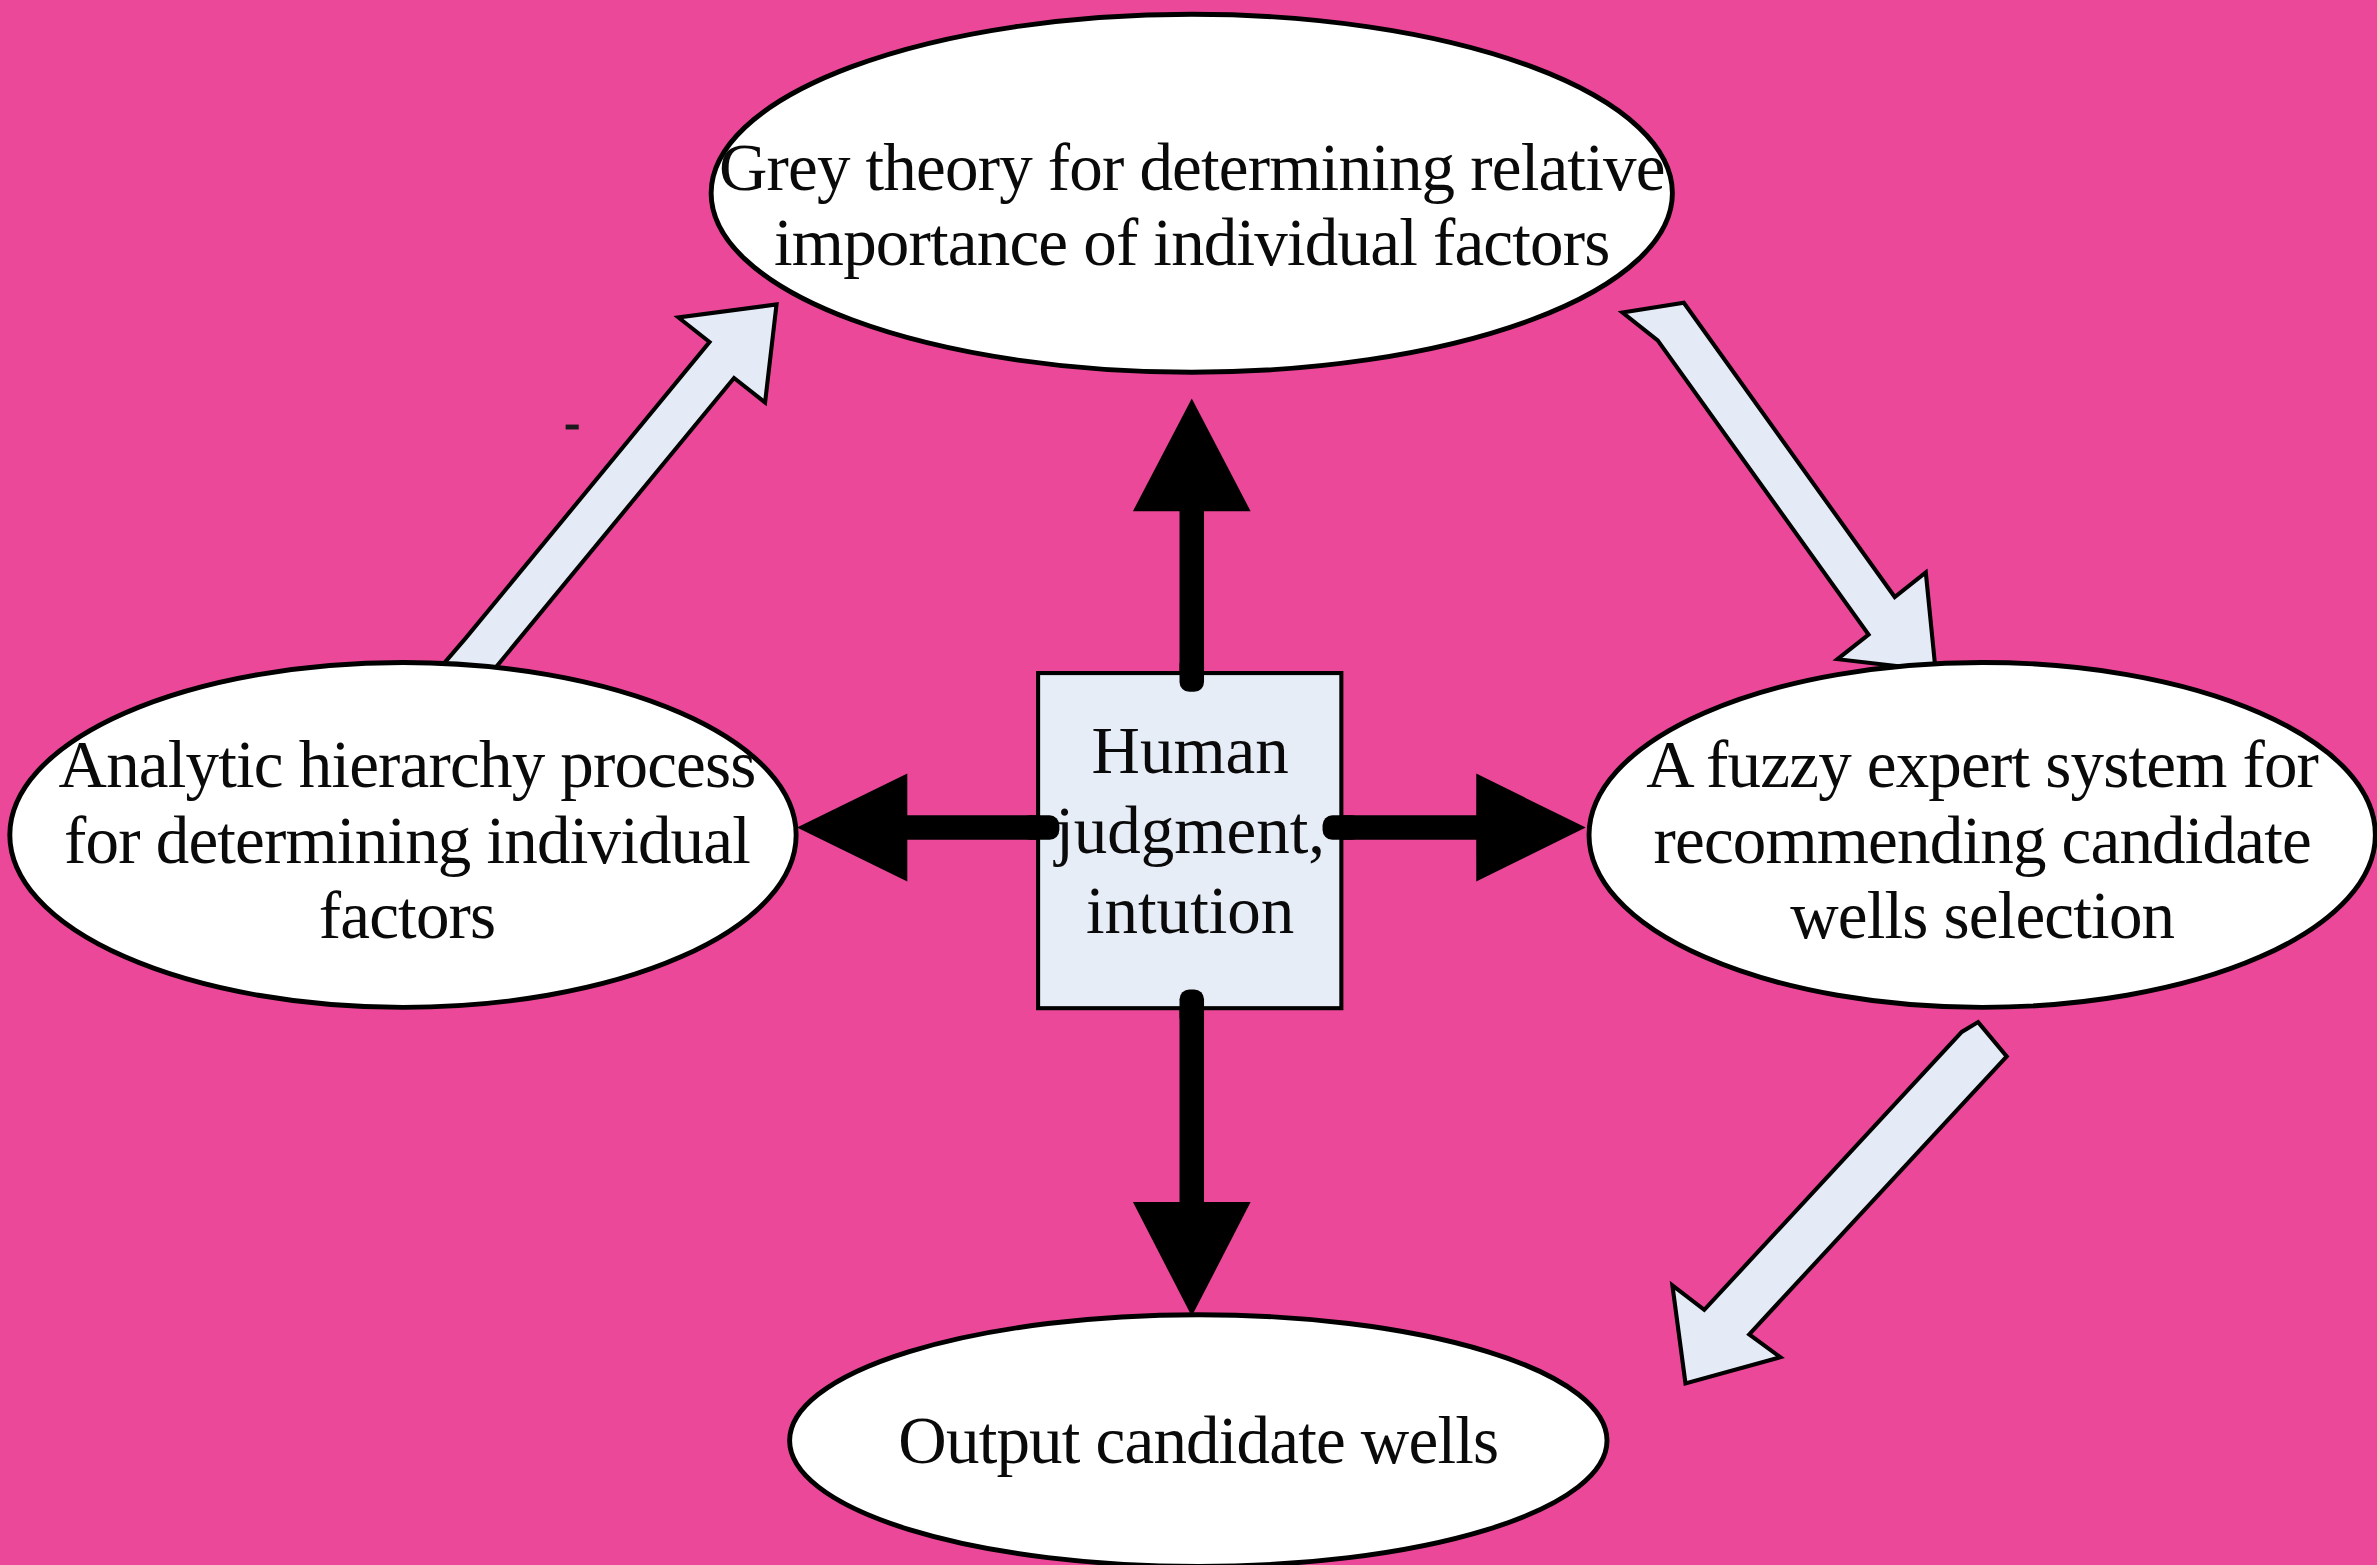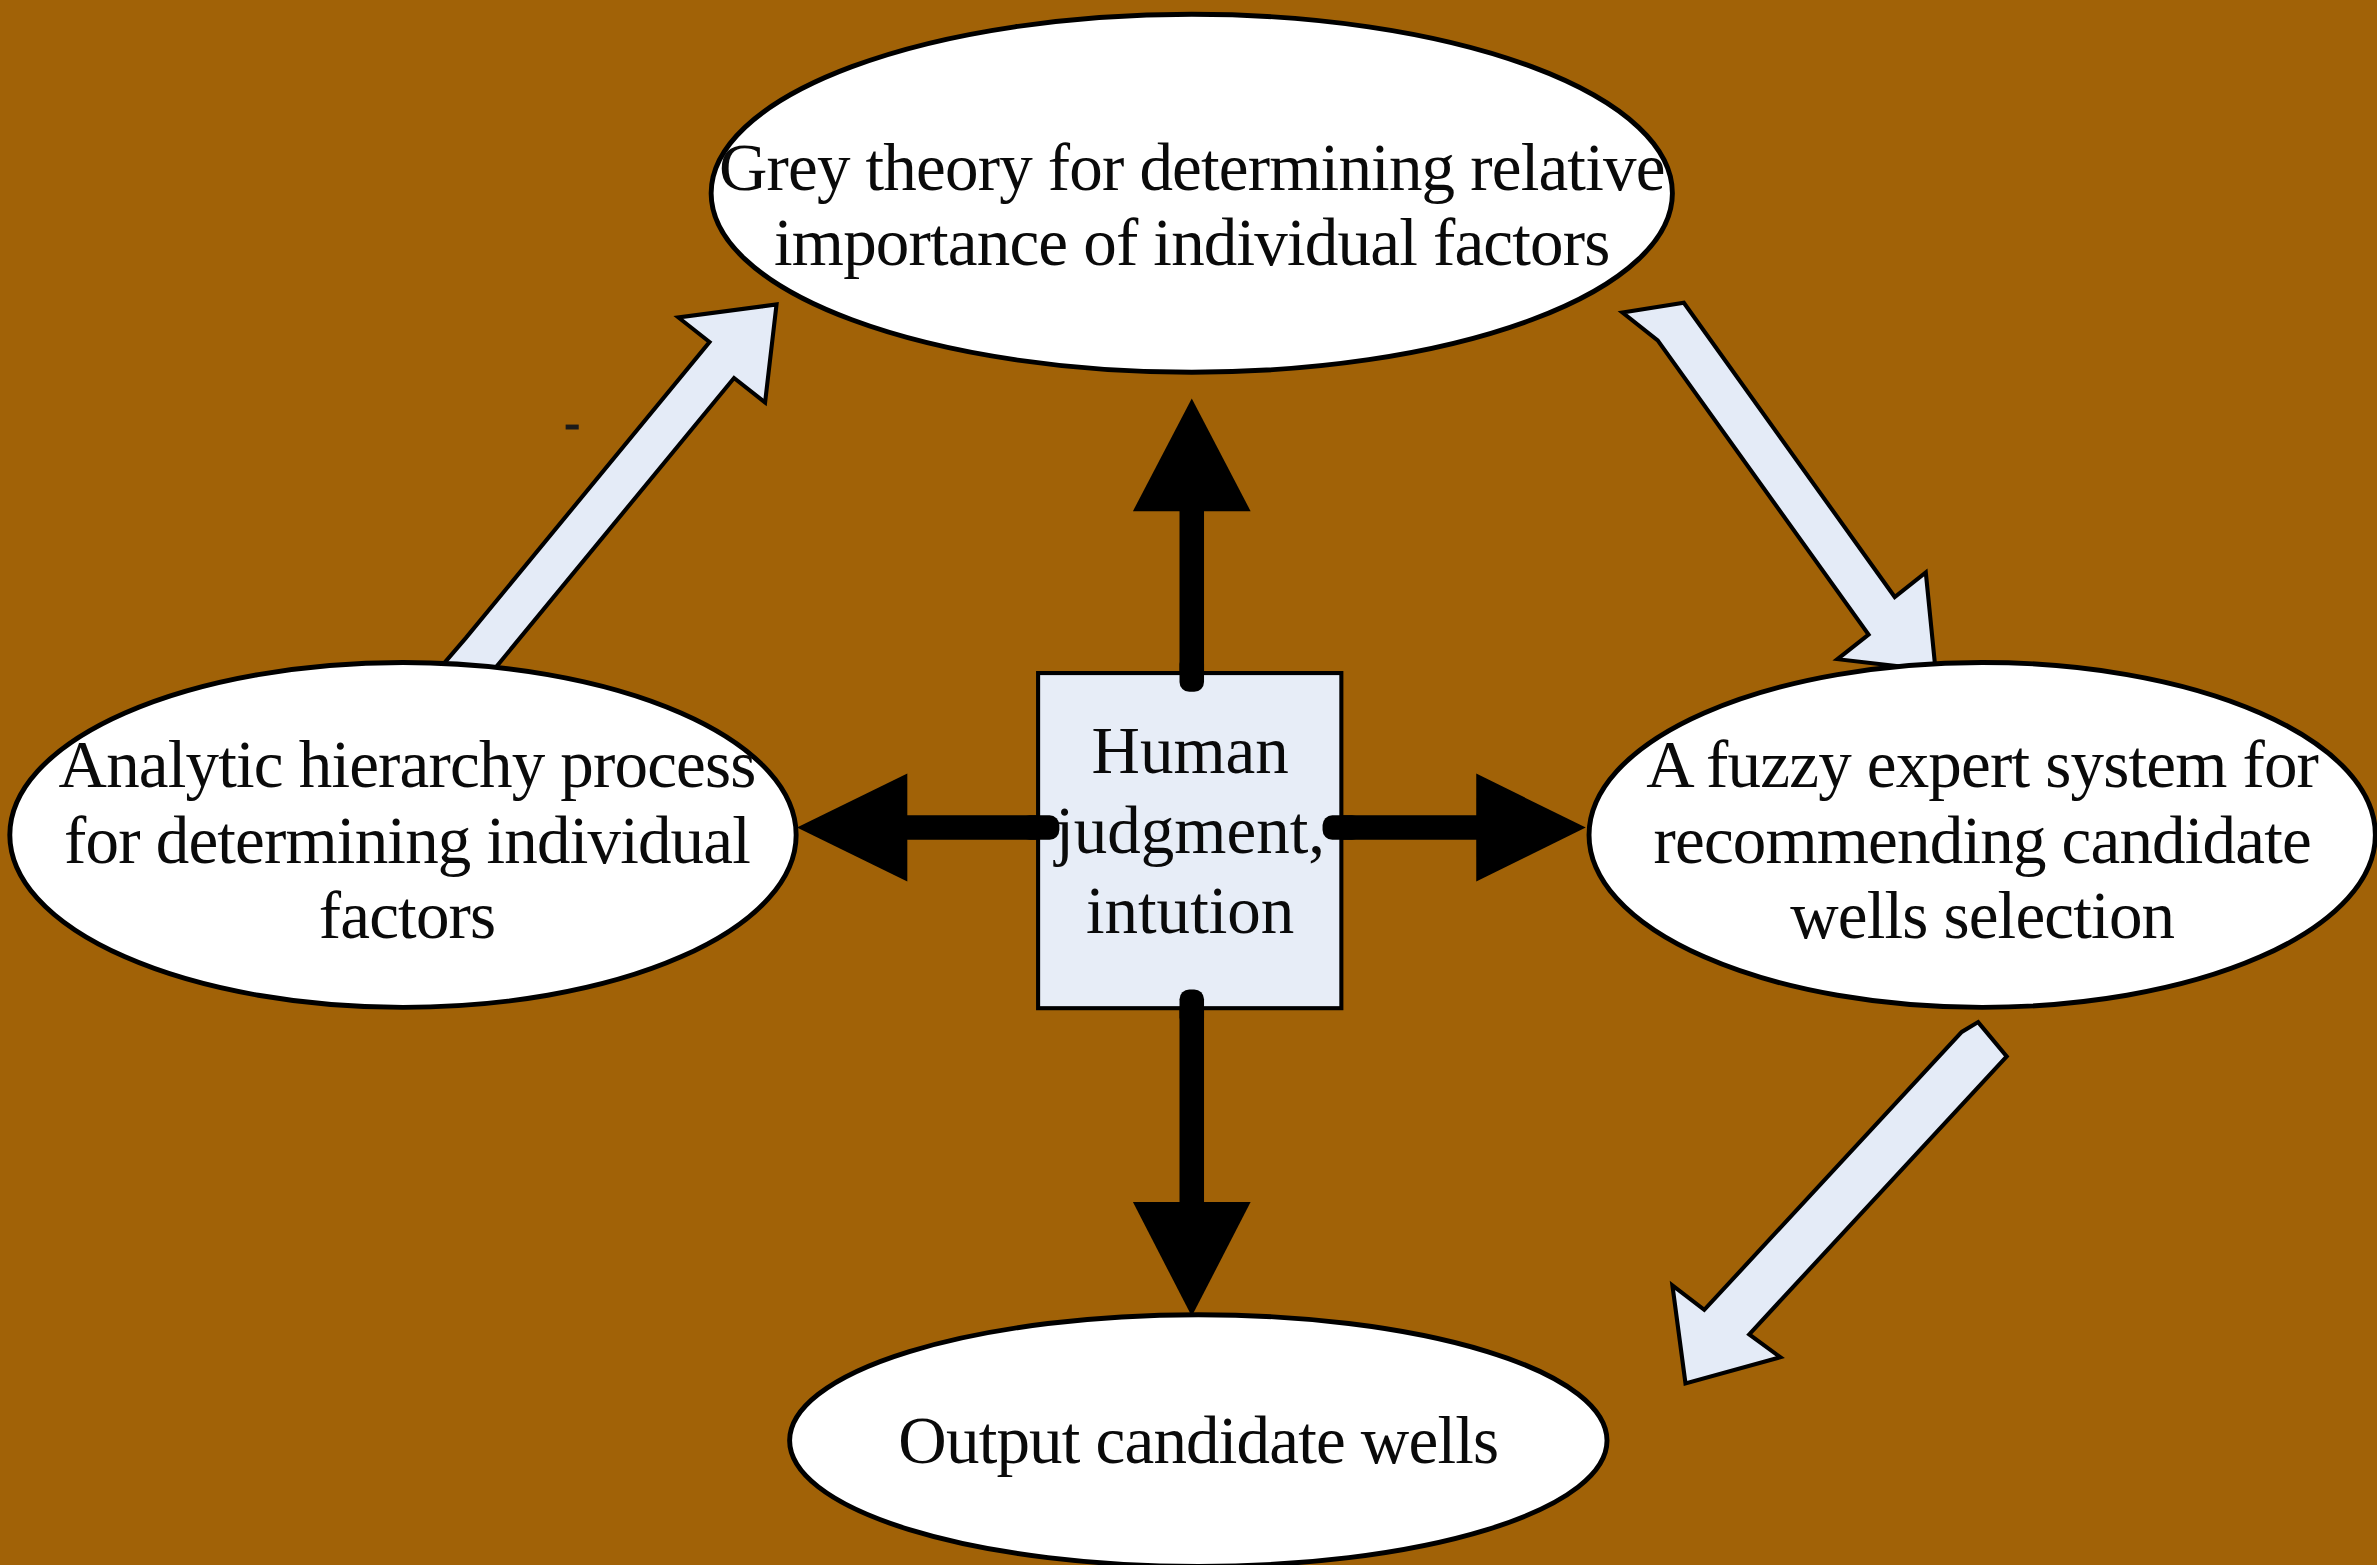--- a/index.html
+++ b/index.html
@@ -10,21 +10,21 @@
   body {
     width: 2377px;
     height: 1566px;
     overflow: hidden;
     font-family: "Liberation Serif", "DejaVu Serif", serif;
   }
   #diagram-root {
     position: relative;
     width: 2377px;
     height: 1566px;
-    background: #a16207;
+    background: #ec4899;
   }
   svg#diagram-svg {
     display: block;
     width: 2377px;
     height: 1566px;
   }
   .node-shape {
     fill: #ffffff;
     stroke: #000000;
     stroke-width: 6;

